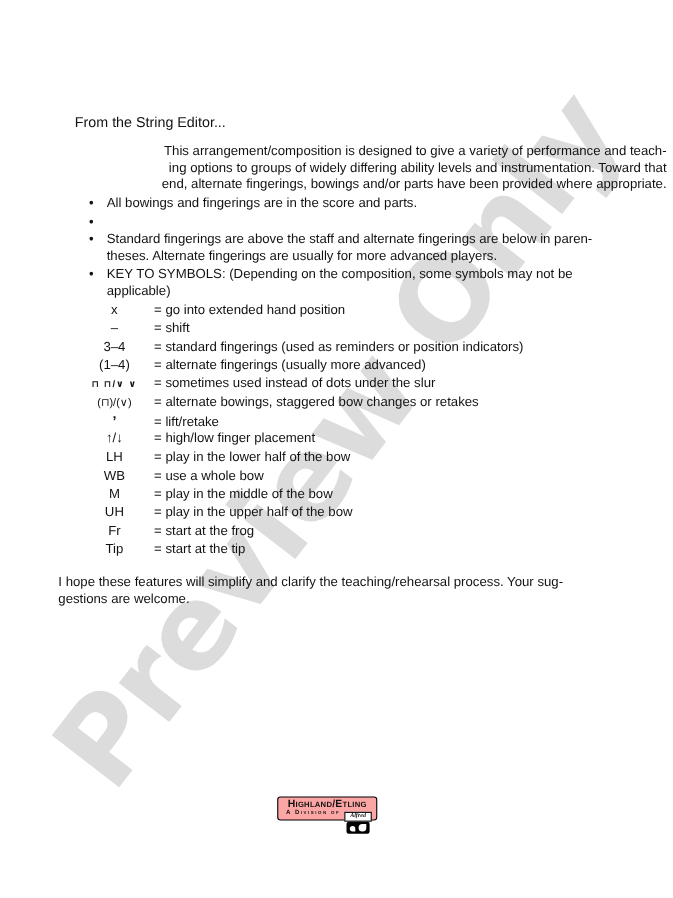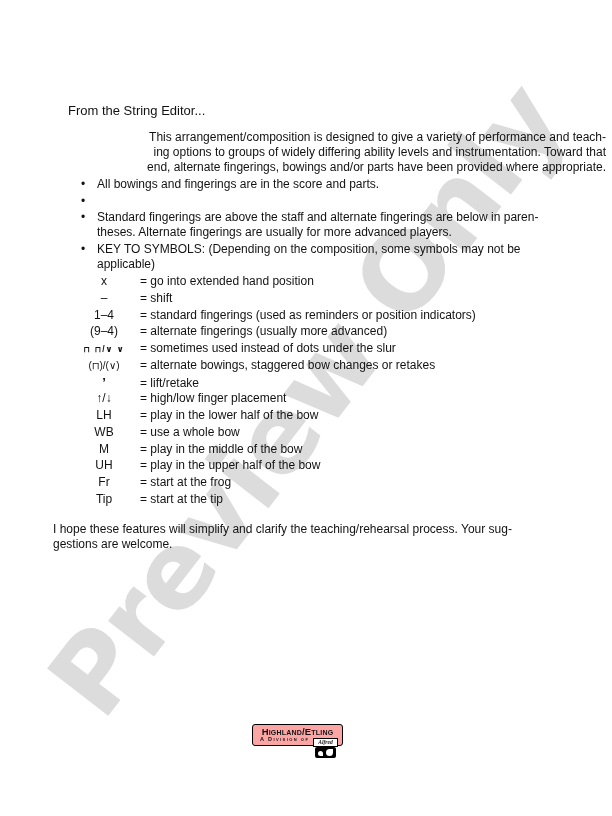--- a/index.html
+++ b/index.html
@@ -122,25 +122,25 @@
     <div class="keys">
       <div class="krow">
         <span class="ksym">x</span>
         <span class="kdef">= go into extended hand position</span>
       </div>
       <div class="krow">
         <span class="ksym">–</span>
         <span class="kdef">= shift</span>
       </div>
       <div class="krow">
-        <span class="ksym">1–4</span>
+        <span class="ksym">3–4</span>
         <span class="kdef">= standard fingerings (used as reminders or position indicators)</span>
       </div>
       <div class="krow">
-        <span class="ksym">(9–4)</span>
+        <span class="ksym">(1–4)</span>
         <span class="kdef">= alternate fingerings (usually more advanced)</span>
       </div>
       <div class="krow">
         <span class="ksym">⊓ ⊓/∨ ∨</span>
         <span class="kdef">= sometimes used instead of dots under the slur</span>
       </div>
       <div class="krow">
         <span class="ksym">(⊓)/(∨)</span>
         <span class="kdef">= alternate bowings, staggered bow changes or retakes</span>
       </div>

